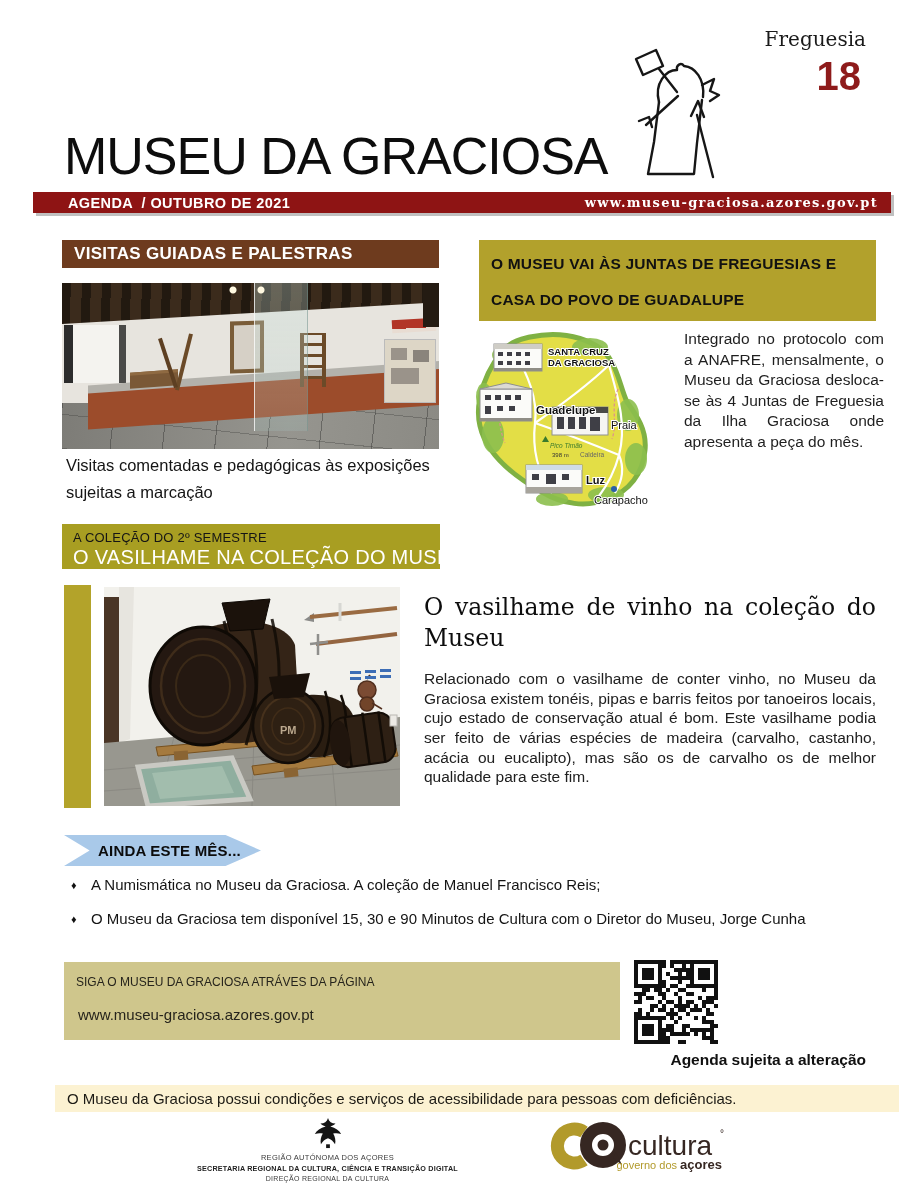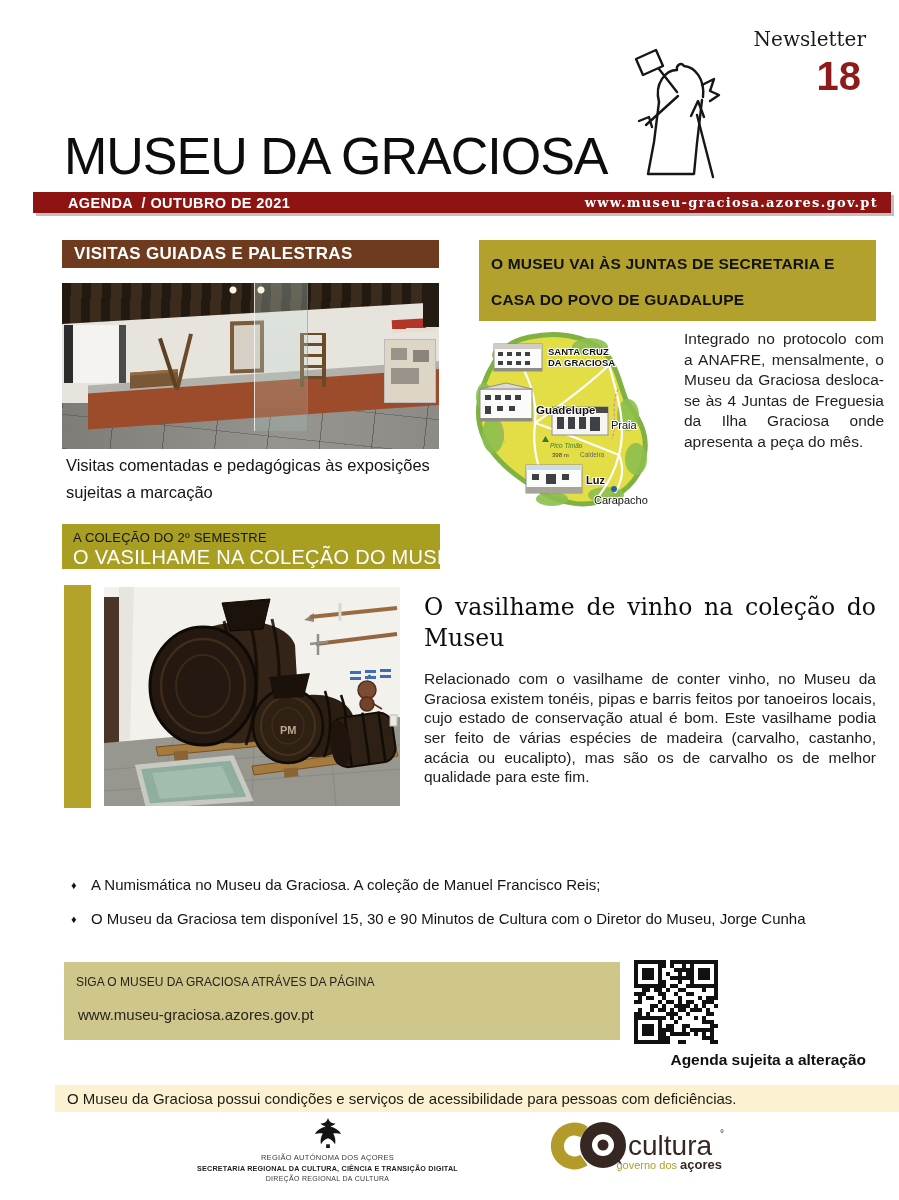--- a/index.html
+++ b/index.html
@@ -86,21 +86,21 @@
   .gov1 { font-size:7.5px; margin-top:3px; letter-spacing:.3px; }
   .gov2 { font-size:7.2px; font-weight:bold; color:#222; margin-top:2px; letter-spacing:.2px; }
   .gov3 { font-size:7px; margin-top:2px; letter-spacing:.3px; }
   .cultura-logo { position:absolute; left:548px; top:1119px; }
 </style>
 </head>
 <body>
 
 <div class="page">
 
-  <div class="newsletter-label">Newsletter</div>
+  <div class="newsletter-label">Freguesia</div>
   <div class="issue-number">18</div>
 
   <svg class="windmill" viewBox="0 0 110 135">
     <g fill="none" stroke="#161616" stroke-width="2.4" stroke-linejoin="round" stroke-linecap="round">
       <polygon points="18,14 38,5 45,21 25,30"></polygon>
       <path d="M41,24 L59,47"></path>
       <path d="M60,51 L28,80"></path>
       <path d="M21,76 L31,72 L34,82"></path>
       <path d="M41,57 C36,38 48,25 59,25 C58,20 63,17 66,21 C77,22 87,34 85,52"></path>
       <path d="M84,40 L96,34 L92,46 L101,50 L92,56"></path>
@@ -133,21 +133,21 @@
     <div class="p1-glass"></div>
     <div class="p1-sign-red"></div>
     <div class="p1-panel"></div>
     <div class="p1-corner"></div>
     <div class="p1-light"></div>
   </div>
 
   <div class="caption">Visitas comentadas e pedagógicas às exposições sujeitas a marcação</div>
 
   <div class="juntas-header">
-    <div>O MUSEU VAI ÀS JUNTAS DE SECRETARIA E</div>
+    <div>O MUSEU VAI ÀS JUNTAS DE FREGUESIAS E</div>
     <div>CASA DO POVO DE GUADALUPE</div>
   </div>
 
   <div class="map-box">
     <svg viewBox="0 0 213 186" width="213" height="186">
       <rect width="213" height="186" fill="#ffffff"></rect>
       <path d="M62,10 C98,2 132,14 143,34 C151,47 153,62 159,75 C169,89 179,103 177,123 C175,147 161,164 140,172 C118,181 94,177 74,165 C49,151 19,130 12,99 C6,74 19,38 40,19 C47,13 54,12 62,10 Z" fill="#e3de46" stroke="#7fb143" stroke-width="5" stroke-linejoin="round"></path>
       <g fill="#8cbf4e" opacity="0.9">
         <ellipse cx="44" cy="28" rx="20" ry="11"></ellipse>
           <ellipse cx="122" cy="20" rx="18" ry="9"></ellipse>
@@ -297,20 +297,23 @@
         <rect x="276" y="88" width="11" height="3"></rect>
     </g>
     <rect x="286" y="128" width="7" height="11" fill="#eceae5" stroke="#b9b7b2" stroke-width="1"></rect>
   </svg>
 
   <div class="article">
     <h2>O vasilhame de vinho na coleção do Museu</h2>
     <p>Relacionado com o vasilhame de conter vinho, no Museu da Graciosa existem tonéis, pipas e barris feitos por tanoeiros locais, cujo estado de conservação atual é bom. Este vasilhame podia ser feito de várias espécies de madeira (carvalho, castanho, acácia ou eucalipto), mas são os de carvalho os de melhor qualidade para este fim.</p>
   </div>
 
+  <div class="arrow-banner">
+    <span>AINDA ESTE MÊS...</span>
+  </div>
 
   <div class="bullets">
     <div class="bullet-item">
       <span class="bullet-glyph">♦</span>
       <span class="bullet-text">A Numismática no Museu da Graciosa. A coleção de Manuel Francisco Reis;</span>
     </div>
     <div class="bullet-item">
       <span class="bullet-glyph">♦</span>
       <span class="bullet-text">O Museu da Graciosa tem disponível 15, 30 e 90 Minutos de Cultura com o Diretor do Museu, Jorge Cunha</span>
     </div>

